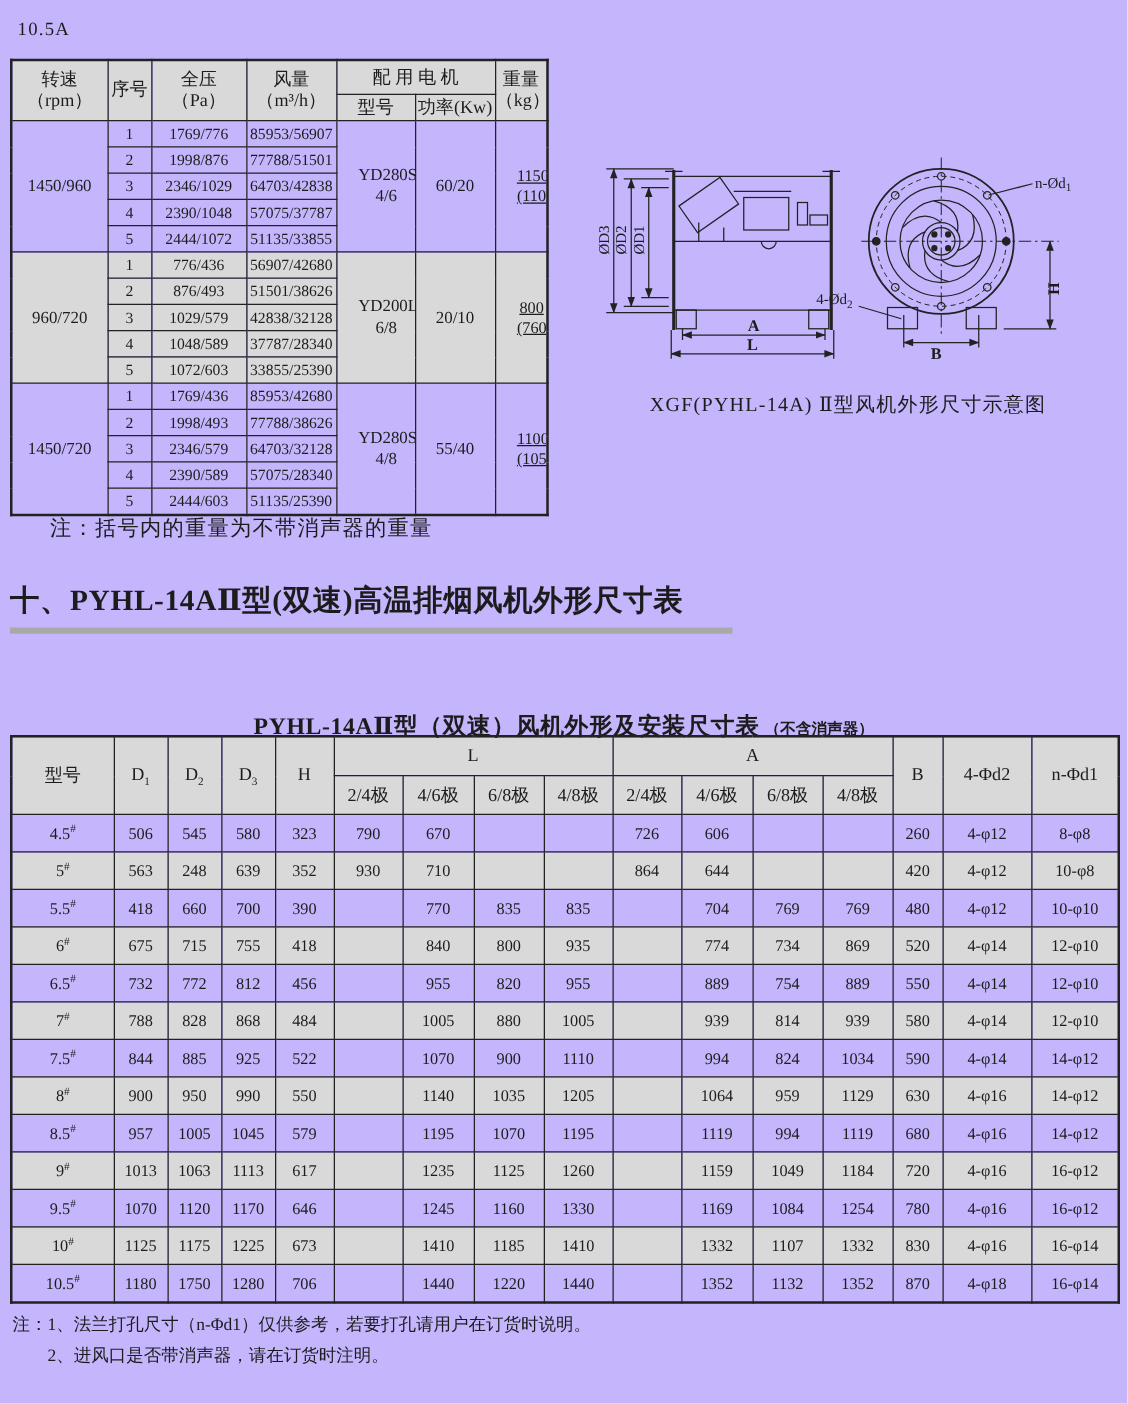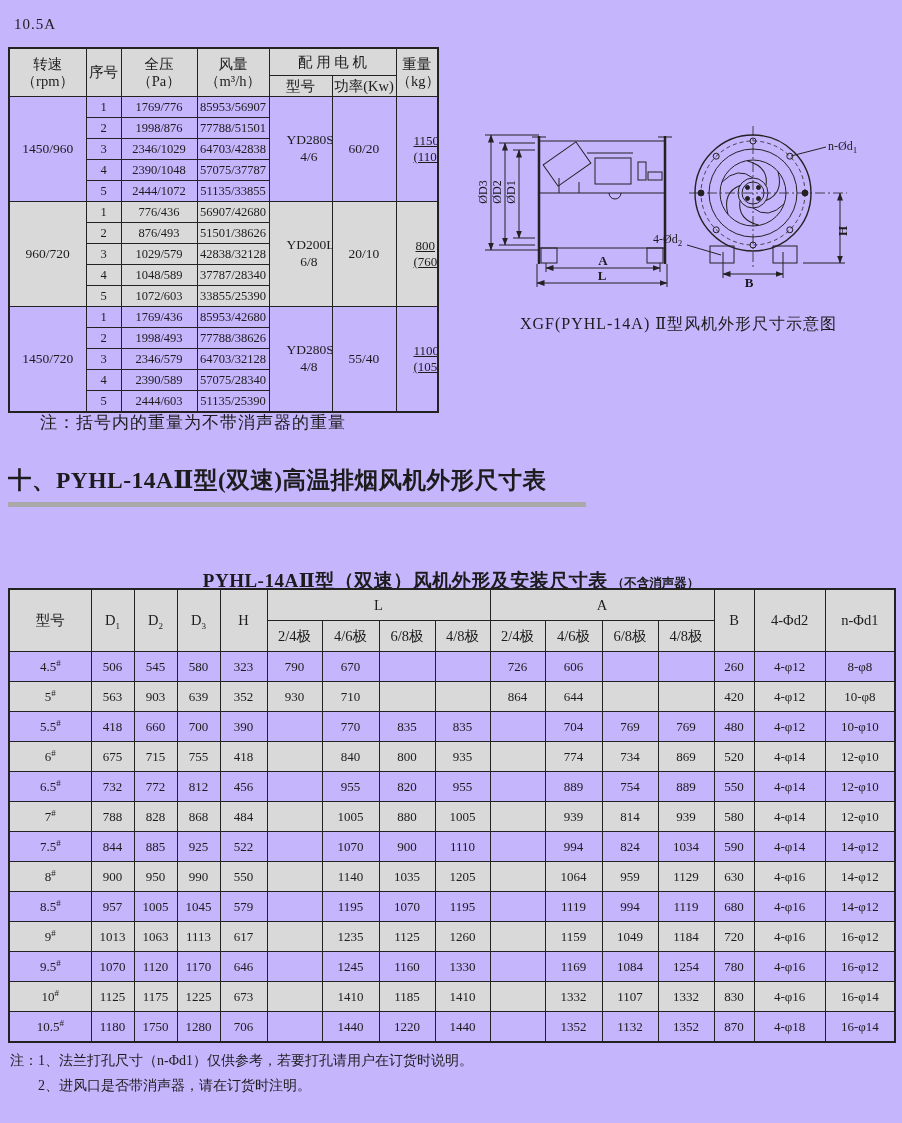--- a/index.html
+++ b/index.html
@@ -379,21 +379,21 @@
           <td>606</td>
           <td></td>
           <td></td>
           <td>260</td>
           <td>4-φ12</td>
           <td>8-φ8</td>
         </tr>
         <tr class="shaded">
           <td>5<sup>#</sup></td>
           <td>563</td>
-          <td>903</td>
+          <td>248</td>
           <td>639</td>
           <td>352</td>
           <td>930</td>
           <td>710</td>
           <td></td>
           <td></td>
           <td>864</td>
           <td>644</td>
           <td></td>
           <td></td>

